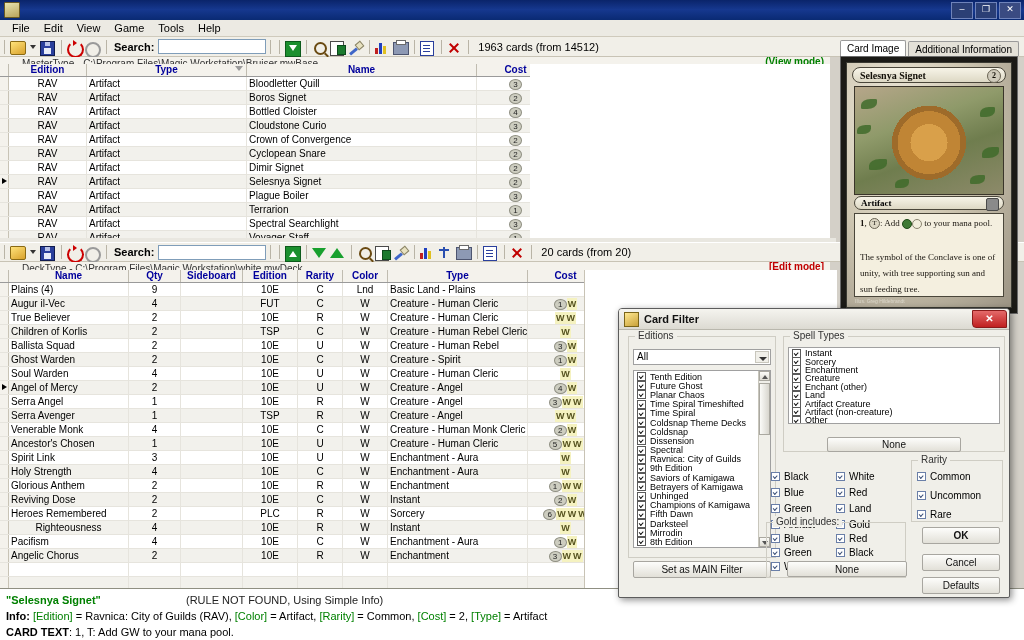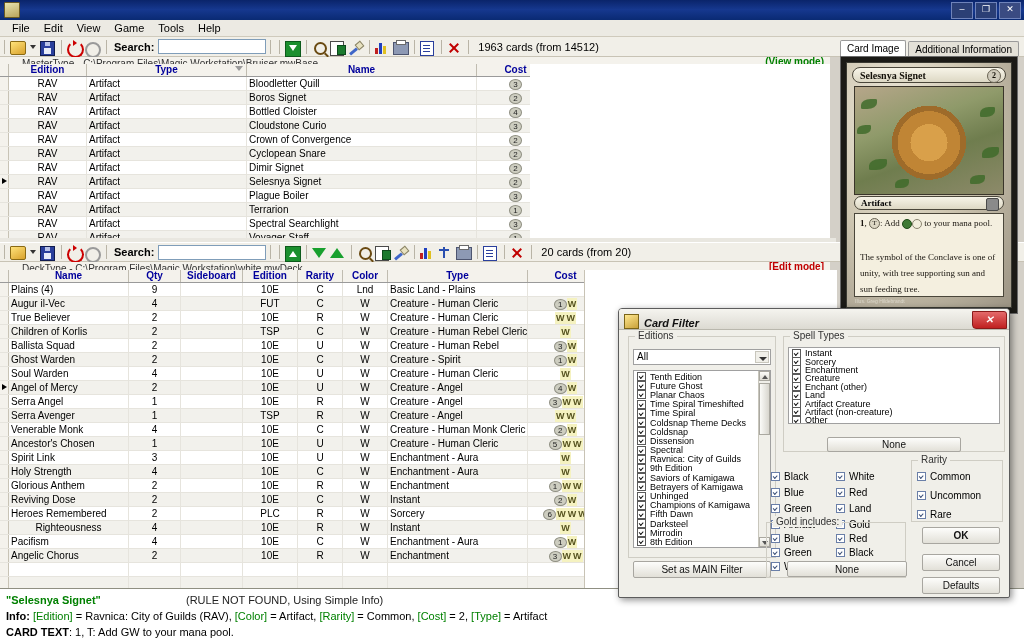--- a/index.html
+++ b/index.html
@@ -185,23 +185,23 @@
      border:1px solid #8a8470;vertical-align:middle;}
   .symT{display:inline-block;width:9px;height:9px;border-radius:50%;background:#ddd7c4;
      border:1px solid #6a6454;vertical-align:middle;font-size:7px;line-height:8px;text-align:center;}
 
   
   .dialog{
     position:absolute;left:618px;top:308px;width:392px;height:290px;
     background:#f0efe9;border:1px solid #5c5c5c;border-radius:4px 4px 2px 2px;
     box-shadow:2px 2px 7px rgba(0,0,0,.45);box-sizing:border-box;
   }
-  .dlg-title{height:20px;display:flex;align-items:flex-end;
+  .dlg-title{height:20px;display:flex;align-items:center;
      background:linear-gradient(180deg,#f5f4ef,#dcdad2);
-     border-bottom:1px solid #b9b7ad;border-radius:3px 3px 0 0;padding-left:5px;font-style:italic;}
+     border-bottom:1px solid #b9b7ad;border-radius:3px 3px 0 0;padding-left:5px;}
   .dlg-ico{width:13px;height:13px;background:linear-gradient(150deg,#ffe890,#c9a13a);
      border:1px solid #7a6418;margin-right:5px;}
   .dlg-name{font-size:11px;font-weight:bold;color:#111;}
   .dlg-close{margin-left:auto;width:33px;height:16px;margin-right:2px;
      background:linear-gradient(180deg,#e46a6a,#c02020);border:1px solid #8a1a1a;border-radius:0 3px 0 4px;
      color:#fff;font-size:10px;text-align:center;line-height:15px;font-weight:bold;}
   .grp{position:absolute;border:1px solid #cfcdc4;box-sizing:border-box;}
   .grp-lbl{position:absolute;top:-7px;left:6px;background:#f0efe9;padding:0 3px;font-size:10px;color:#333;}
   .combo{height:16px;background:#fff;border:1px solid #a0a0a0;box-sizing:border-box;
      font-size:10px;line-height:14px;padding-left:3px;position:relative;}

